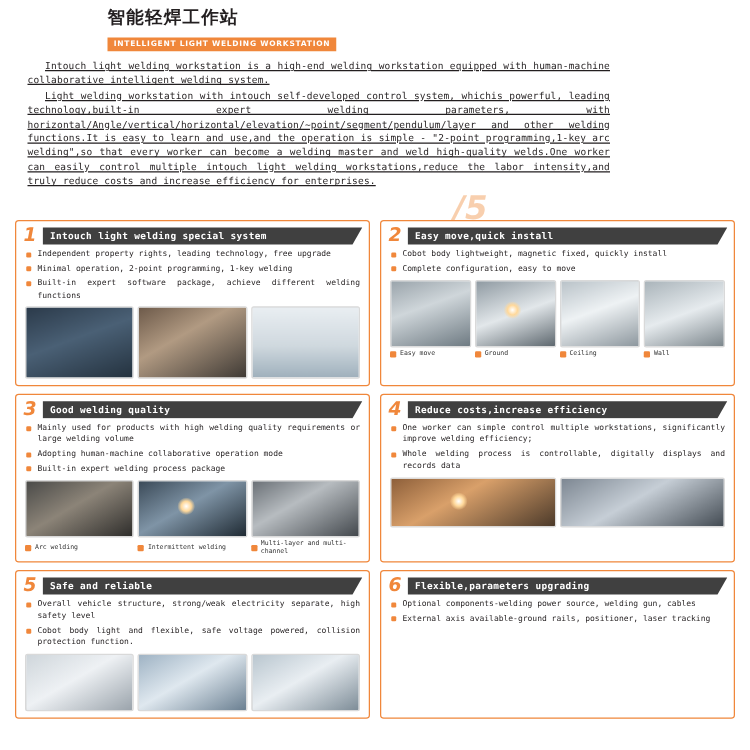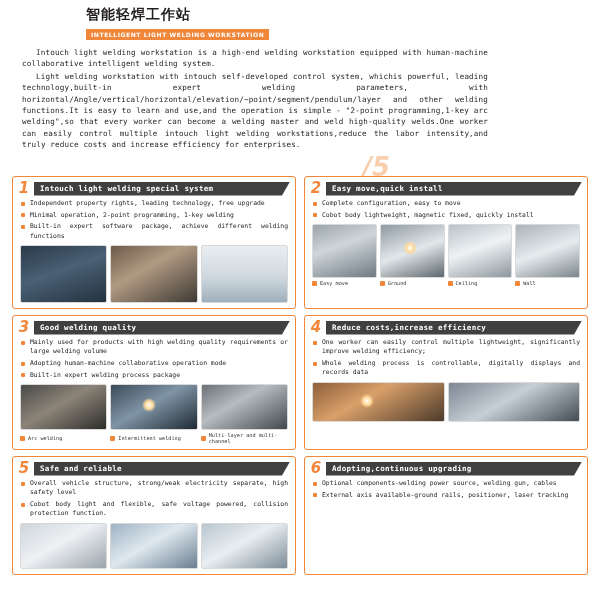--- a/index.html
+++ b/index.html
@@ -27,20 +27,21 @@
   }
 
   
   .intro{
     padding:6px 22px 0 22px;
     font-size:7.6px;
     line-height:11.4px;
     text-align:justify;
     letter-spacing:.15px;
     font-family:"DejaVu Sans Mono","Liberation Mono",monospace;
+    text-decoration:underline;
   }
   .intro p{margin:0 0 1px 0;text-indent:14px;}
 
   
   .core{
     position:absolute;right:26px;top:176px;
     font-size:13px;font-weight:bold;color:#7f7f7f;
     letter-spacing:.3px;
   }
   .core .big{color:#7f7f7f;}
@@ -184,22 +185,22 @@
         <div class="ph img-ui"></div>
       </div>
     </div>
 
     <div class="panel">
       <div class="p-head">
         <div class="num">2</div>
         <div class="head-bar">Easy move,quick install</div>
       </div>
       <ul class="bullets">
+        <li>Cobot body lightweight, magnetic fixed,  quickly install</li>
         <li>Complete configuration, easy to move</li>
-        <li>Cobot body lightweight, magnetic fixed,  quickly install</li>
       </ul>
       <div class="photos">
         <div class="ph tall img-cobot"></div>
         <div class="ph tall img-magnet">
             <span class="glow"></span>
           </div>
         <div class="ph tall img-ceiling"></div>
         <div class="ph tall img-wall"></div>
       </div>
       <div class="cap-row">
@@ -254,21 +255,21 @@
           </div>
       </div>
     </div>
 
     <div class="panel">
       <div class="p-head">
         <div class="num">4</div>
         <div class="head-bar">Reduce costs,increase efficiency</div>
       </div>
       <ul class="bullets">
-        <li>One worker can easily control multiple lightweight, significantly improve welding efficiency;</li>
+        <li>One worker can simple control multiple workstations, significantly improve welding efficiency;</li>
         <li>Whole welding process is controllable, digitally displays and records data</li>
       </ul>
       <div class="photos">
         <div class="ph short img-work1">
             <span class="glow"></span>
           </div>
         <div class="ph short img-work2"></div>
       </div>
     </div>
 
@@ -284,21 +285,21 @@
       <div class="photos">
         <div class="ph img-mach1"></div>
         <div class="ph img-mach2"></div>
         <div class="ph img-mach3"></div>
       </div>
     </div>
 
     <div class="panel">
       <div class="p-head">
         <div class="num">6</div>
-        <div class="head-bar">Adopting,continuous upgrading</div>
+        <div class="head-bar">Flexible,parameters upgrading</div>
       </div>
       <ul class="bullets">
         <li>Optional components-welding power source, welding gun, cables</li>
         <li>External axis available-ground rails, positioner, laser tracking</li>
       </ul>
     </div>
 
   </div>
 </div>
 

